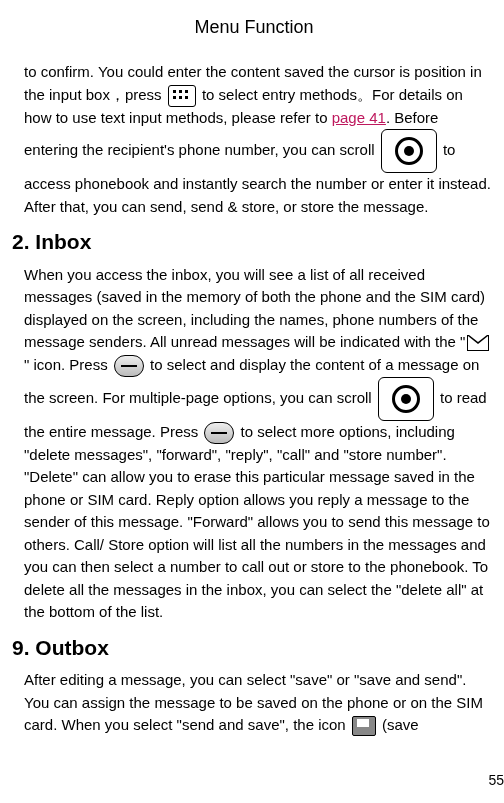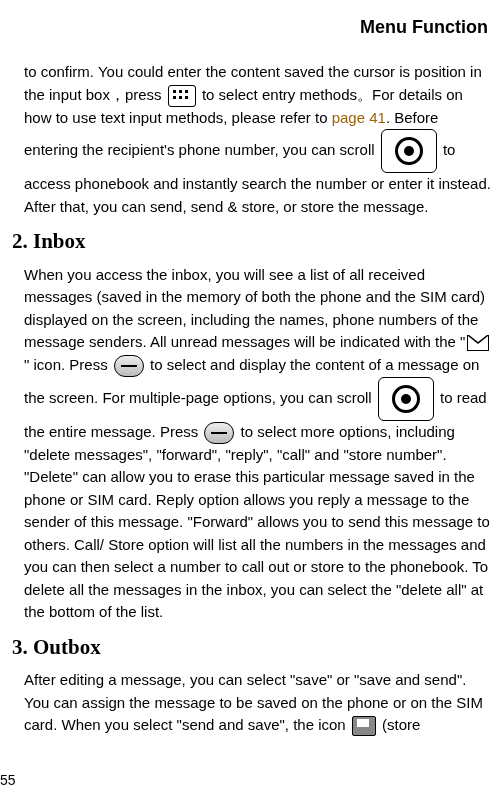--- a/index.html
+++ b/index.html
@@ -8,40 +8,39 @@
       height: 803px;
       font-family: Arial, sans-serif;
       font-size: 15px;
       line-height: 1.5;
       background: #fff;
       color: #000;
       padding: 14px 12px 14px 20px;
       position: relative;
     }
     .header {
-      text-align: right;
+      text-align: center;
       font-size: 18px;
       margin-bottom: 20px;
       padding-right: 4px;
-      font-weight: bold;
     }
     .section-content {
       padding-left: 4px;
       margin-bottom: 8px;
     }
     .section-title {
       font-size: 21px;
       font-weight: bold;
       margin-top: 6px;
       margin-bottom: 6px;
       margin-left: -8px;
-      font-family: Liberation Serif, serif;
     }
     .page-link {
-      color: #a16207;
+      color: #be185d;
+      text-decoration: underline;
     }
     .icon-inline {
       display: inline-block;
       vertical-align: middle;
       margin: 0 2px;
     }
     .icon-square {
       width: 28px;
       height: 22px;
       border: 1.5px solid #000;
@@ -154,21 +153,21 @@
       top: 2px;
       width: 12px;
       height: 8px;
       background: #fff;
     }
     .page-num {
       position: absolute;
       bottom: 12px;
       left: 0;
       right: 0;
-      text-align: left;
+      text-align: right;
       font-size: 14px;
     }
     p { margin-bottom: 2px; }
   </style>
 </head>
 <body>
 
 <div class="header">Menu Function</div>
 
 <div class="section-content">
@@ -201,22 +200,22 @@
         </span>
       </span>
     <span> to read the entire message. Press </span>
     <span class="icon-inline icon-key">
         <span class="icon-key-line"></span>
       </span>
     <span> to select more options, including "delete messages", "forward", "reply", "call" and "store number". "Delete" can allow you to erase this particular message saved in the phone or SIM card. Reply option allows you reply a message to the sender of this message. "Forward" allows you to send this message to others. Call/ Store option will list all the numbers in the messages and you can then select a number to call out or store to the phonebook. To delete all the messages in the inbox, you can select the "delete all" at the bottom of the list.</span>
   </p>
 </div>
 
-<div class="section-title">3. Outbox</div>
+<div class="section-title">9. Outbox</div>
 <div class="section-content">
   <p>
     <span>After editing a message, you can select "save" or "save and send". You can assign the message to be saved on the phone or on the SIM card. When you select "send and save", the icon </span>
     <span class="icon-inline icon-save"></span>
-    <span> (store</span>
+    <span> (save</span>
   </p>
 </div>
 
 <div class="page-num">55</div>
 
 </body></html>

